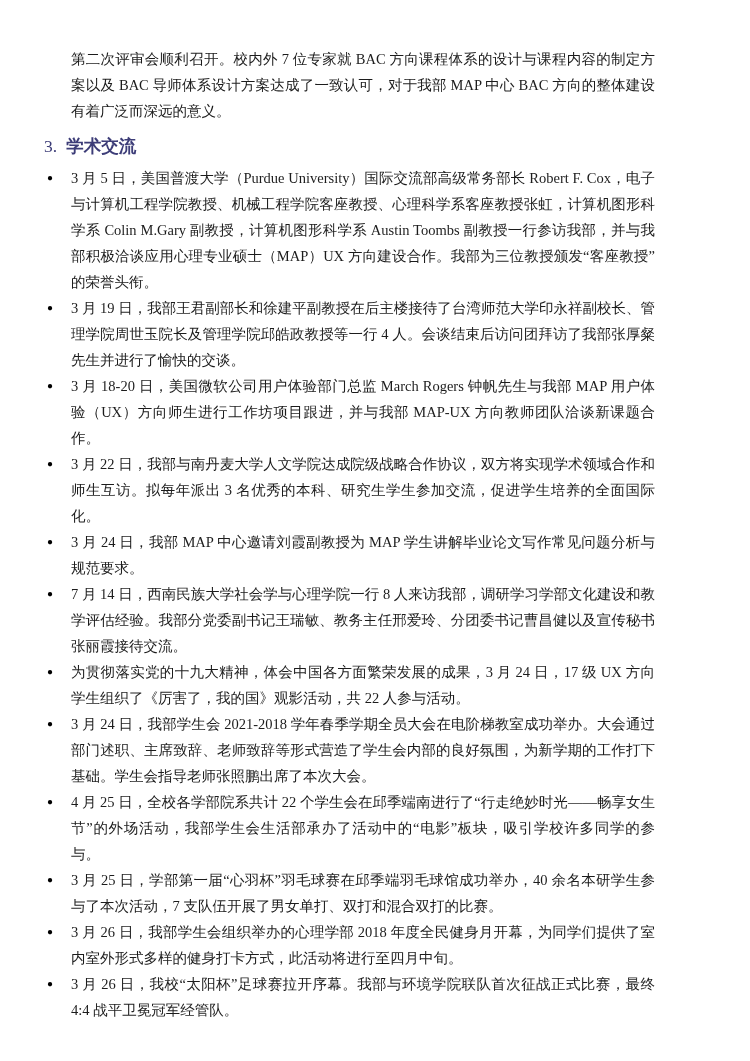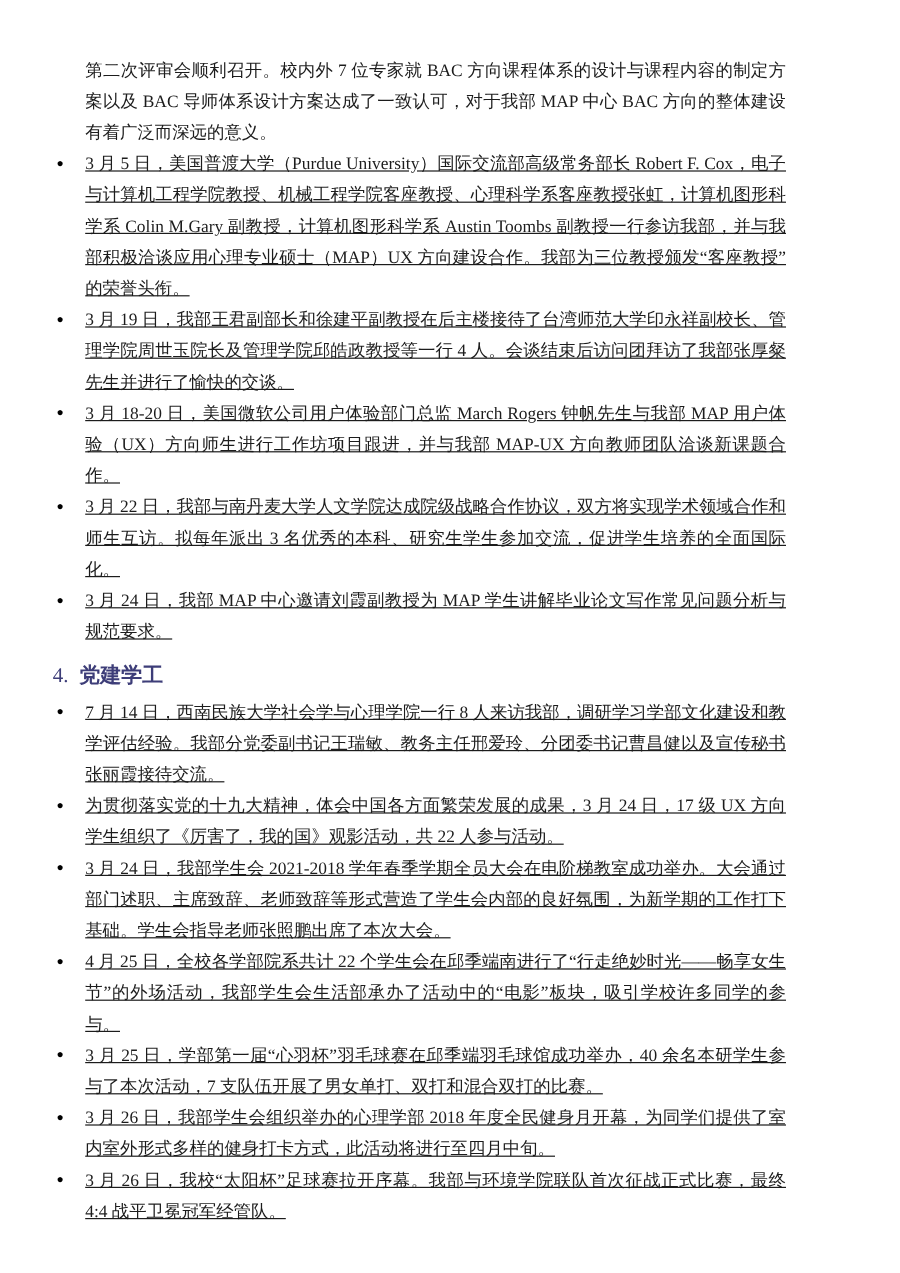--- a/index.html
+++ b/index.html
@@ -52,30 +52,30 @@
     width: 27px;
     box-sizing: border-box;
     padding-left: 3px;
     font-size: 10px;
     line-height: 26px;
     color: #000000;
   }
   .bullet-item .btext {
     flex: 1 1 auto;
     text-align: justify;
-    text-decoration: underline;
   }
 </style>
 </head>
 <body>
 
 <div class="page">
 
   <p class="intro-para">第二次评审会顺利召开。校内外 7 位专家就 BAC 方向课程体系的设计与课程内容的制定方案以及 BAC 导师体系设计方案达成了一致认可，对于我部 MAP 中心 BAC 方向的整体建设有着广泛而深远的意义。</p>
 
+  <h2 class="section-heading"><span class="sec-num">3.</span><span class="sec-title">学术交流</span></h2>
 
   <ul class="bullet-list">
     <li class="bullet-item">
       <span class="marker">●</span>
       <span class="btext">3 月 5 日，美国普渡大学（Purdue University）国际交流部高级常务部长 Robert F. Cox，电子与计算机工程学院教授、机械工程学院客座教授、心理科学系客座教授张虹，计算机图形科学系 Colin M.Gary 副教授，计算机图形科学系 Austin Toombs 副教授一行参访我部，并与我部积极洽谈应用心理专业硕士（MAP）UX 方向建设合作。我部为三位教授颁发“客座教授”的荣誉头衔。</span>
     </li>
     <li class="bullet-item">
       <span class="marker">●</span>
       <span class="btext">3 月 19 日，我部王君副部长和徐建平副教授在后主楼接待了台湾师范大学印永祥副校长、管理学院周世玉院长及管理学院邱皓政教授等一行 4 人。会谈结束后访问团拜访了我部张厚粲先生并进行了愉快的交谈。</span>
     </li>
@@ -86,21 +86,20 @@
     <li class="bullet-item">
       <span class="marker">●</span>
       <span class="btext">3 月 22 日，我部与南丹麦大学人文学院达成院级战略合作协议，双方将实现学术领域合作和师生互访。拟每年派出 3 名优秀的本科、研究生学生参加交流，促进学生培养的全面国际化。</span>
     </li>
     <li class="bullet-item">
       <span class="marker">●</span>
       <span class="btext">3 月 24 日，我部 MAP 中心邀请刘霞副教授为 MAP 学生讲解毕业论文写作常见问题分析与规范要求。</span>
     </li>
   </ul>
 
-  <h2 class="section-heading"><span class="sec-num">4.</span><span class="sec-title">党建学工</span></h2>
 
   <ul class="bullet-list">
     <li class="bullet-item">
       <span class="marker">●</span>
       <span class="btext">7 月 14 日，西南民族大学社会学与心理学院一行 8 人来访我部，调研学习学部文化建设和教学评估经验。我部分党委副书记王瑞敏、教务主任邢爱玲、分团委书记曹昌健以及宣传秘书张丽霞接待交流。</span>
     </li>
     <li class="bullet-item">
       <span class="marker">●</span>
       <span class="btext">为贯彻落实党的十九大精神，体会中国各方面繁荣发展的成果，3 月 24 日，17 级 UX 方向学生组织了《厉害了，我的国》观影活动，共 22 人参与活动。</span>
     </li>

